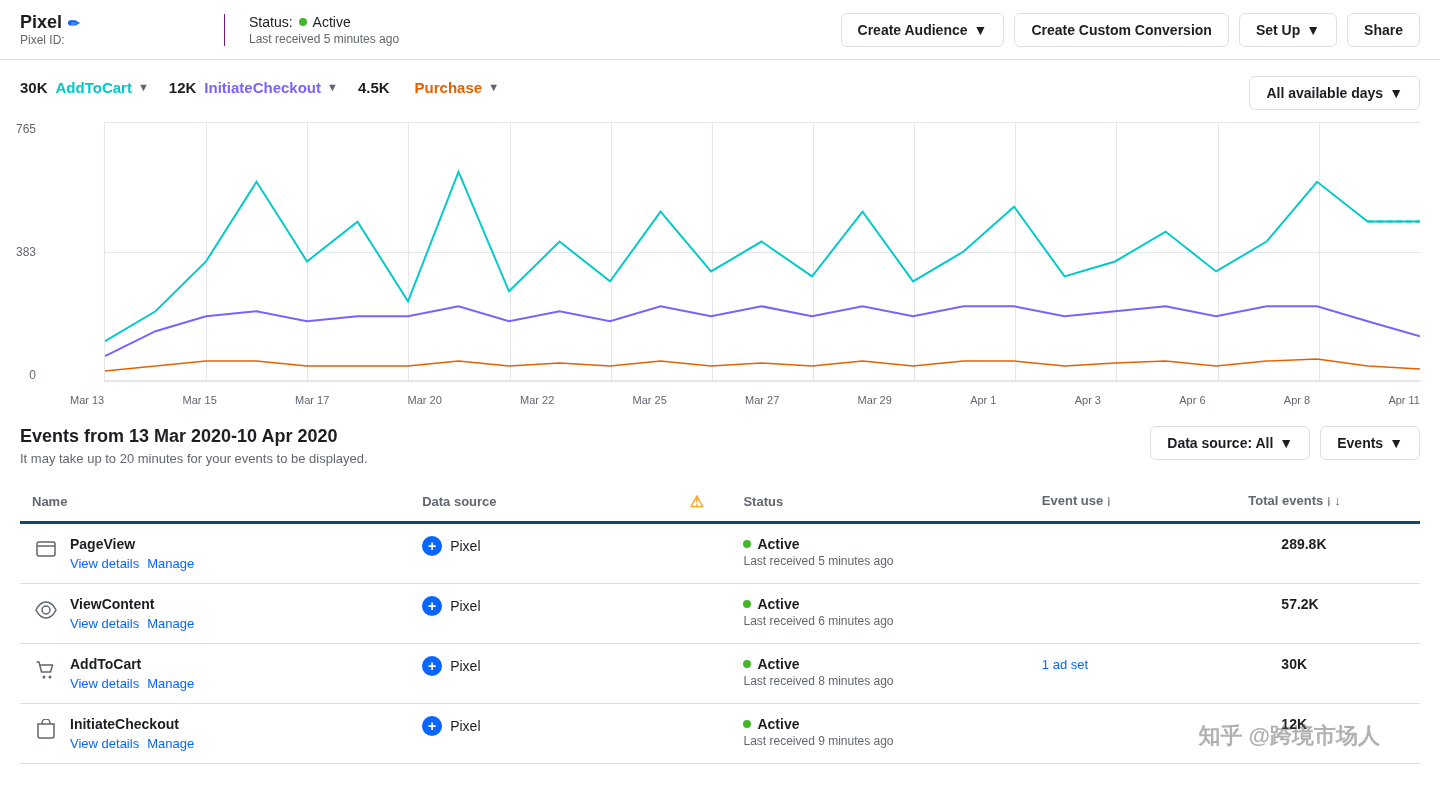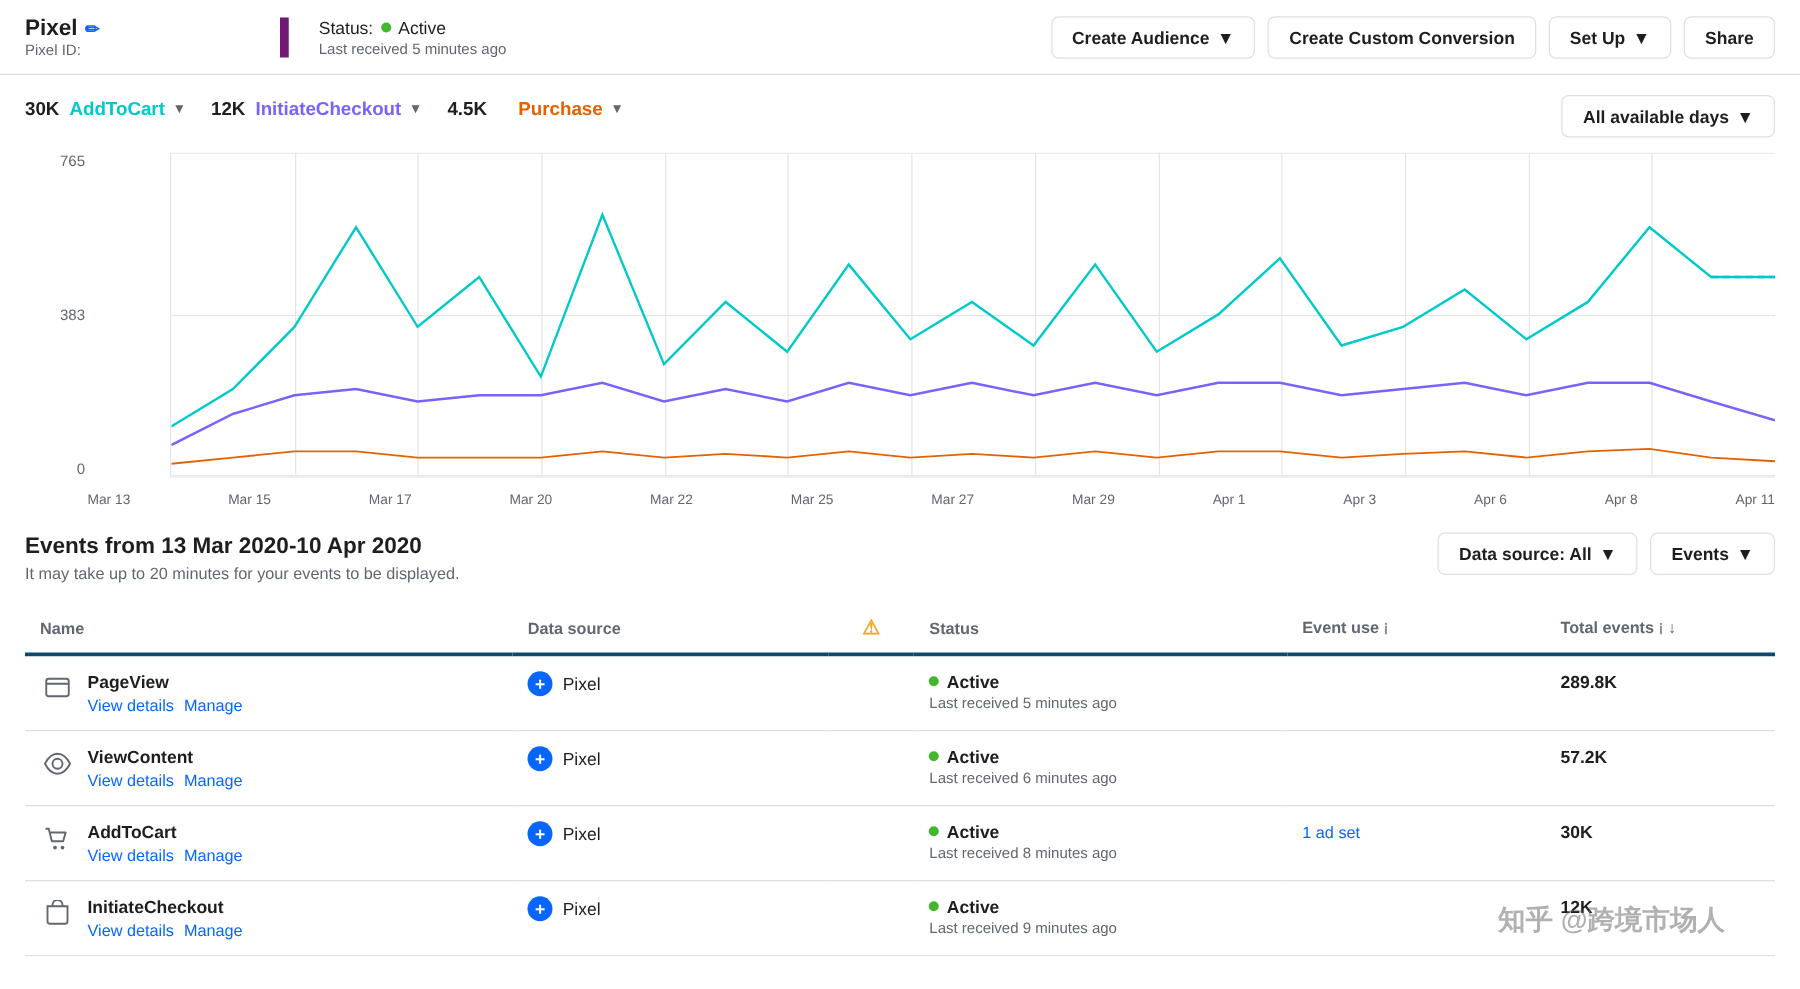--- a/index.html
+++ b/index.html
@@ -22,21 +22,21 @@
     .pixel-title {
       display: flex;
       align-items: center;
       gap: 6px;
       font-size: 18px;
       font-weight: 600;
     }
     .edit-icon { color: #0866ff; cursor: pointer; font-size: 14px; }
     .pixel-id { font-size: 12px; color: #606770; }
     .header-status {
-      border-left: 7px solid #701a75;
+      border-left: 1px solid #701a75;
       padding-left: 24px;
       flex: 1;
     }
     .status-line { display: flex; align-items: center; gap: 6px; font-size: 14px; font-weight: 500; }
     .status-dot { width: 8px; height: 8px; border-radius: 50%; background: #42b72a; display: inline-block; }
     .last-received { font-size: 12px; color: #606770; margin-top: 2px; }
     .header-actions { display: flex; align-items: center; gap: 10px; margin-left: auto; }
     .btn {
       padding: 8px 16px;
       border-radius: 6px;
@@ -116,21 +116,21 @@
       color: #606770;
       font-size: 18px;
     }
     .event-name-cell { display: flex; align-items: flex-start; gap: 10px; }
     .datasource-cell { display: flex; align-items: center; gap: 8px; color: #1c1e21; }
     .plus-icon { width: 20px; height: 20px; border-radius: 50%; background: #0866ff; color: #fff; display: flex; align-items: center; justify-content: center; font-size: 14px; font-weight: 700; }
     .status-cell { display: flex; flex-direction: column; }
     .status-active { display: flex; align-items: center; gap: 6px; font-weight: 600; }
     .status-time { font-size: 12px; color: #606770; margin-top: 2px; }
     .event-use-link { color: #0866ff; font-size: 13px; cursor: pointer; }
-    .total-events { font-weight: 600; font-size: 14px; }
+    .total-events { font-weight: 600; font-size: 14px; margin-left: 33px; }
     .sort-icon { color: #606770; font-size: 13px; }
     .warning-icon { color: #f5a623; font-size: 16px; }
     .info-icon { color: #8a8d91; font-size: 12px; cursor: pointer; }
     .th-with-icon { display: flex; gap: 4px; }
 
     
     .watermark {
       position: fixed;
       bottom: 40px;
       right: 60px;
@@ -198,21 +198,21 @@
         <span style="color:#e56100; font-size:15px; font-weight:700;padding-left:17px;">Purchase</span>
         <span class="chevron-down">▼</span>
       </div>
     </div>
     <button class="btn date-filter">
       <span>All available days</span>
       <span>▼</span>
     </button>
   </div>
 
-  <div style="position:relative; margin-left:80px; margin-bottom:8px;padding-left:36px;">
+  <div style="position:relative; margin-left:48px; margin-bottom:8px;padding-left:36px;">
     <div style="position:absolute; left:-52px; top:0; height:260px; display:flex; flex-direction:column; justify-content:space-between; text-align:right; font-size:12px; color:#606770; padding-right:4px;">
       <span>765</span>
       <span>383</span>
       <span>0</span>
     </div>
     <div style="position:relative; height:260px; border-left:1px solid #e4e6eb; border-bottom:1px solid #e4e6eb; background:#fff; overflow:hidden;">
 
       <div style="position:absolute; top:0; left:0; right:0; border-top:1px solid #e4e6eb;"></div>
       <div style="position:absolute; top:50%; left:0; right:0; border-top:1px solid #e4e6eb;"></div>
       <div style="position:absolute; bottom:0; left:0; right:0; border-top:1px solid #e4e6eb;"></div>

